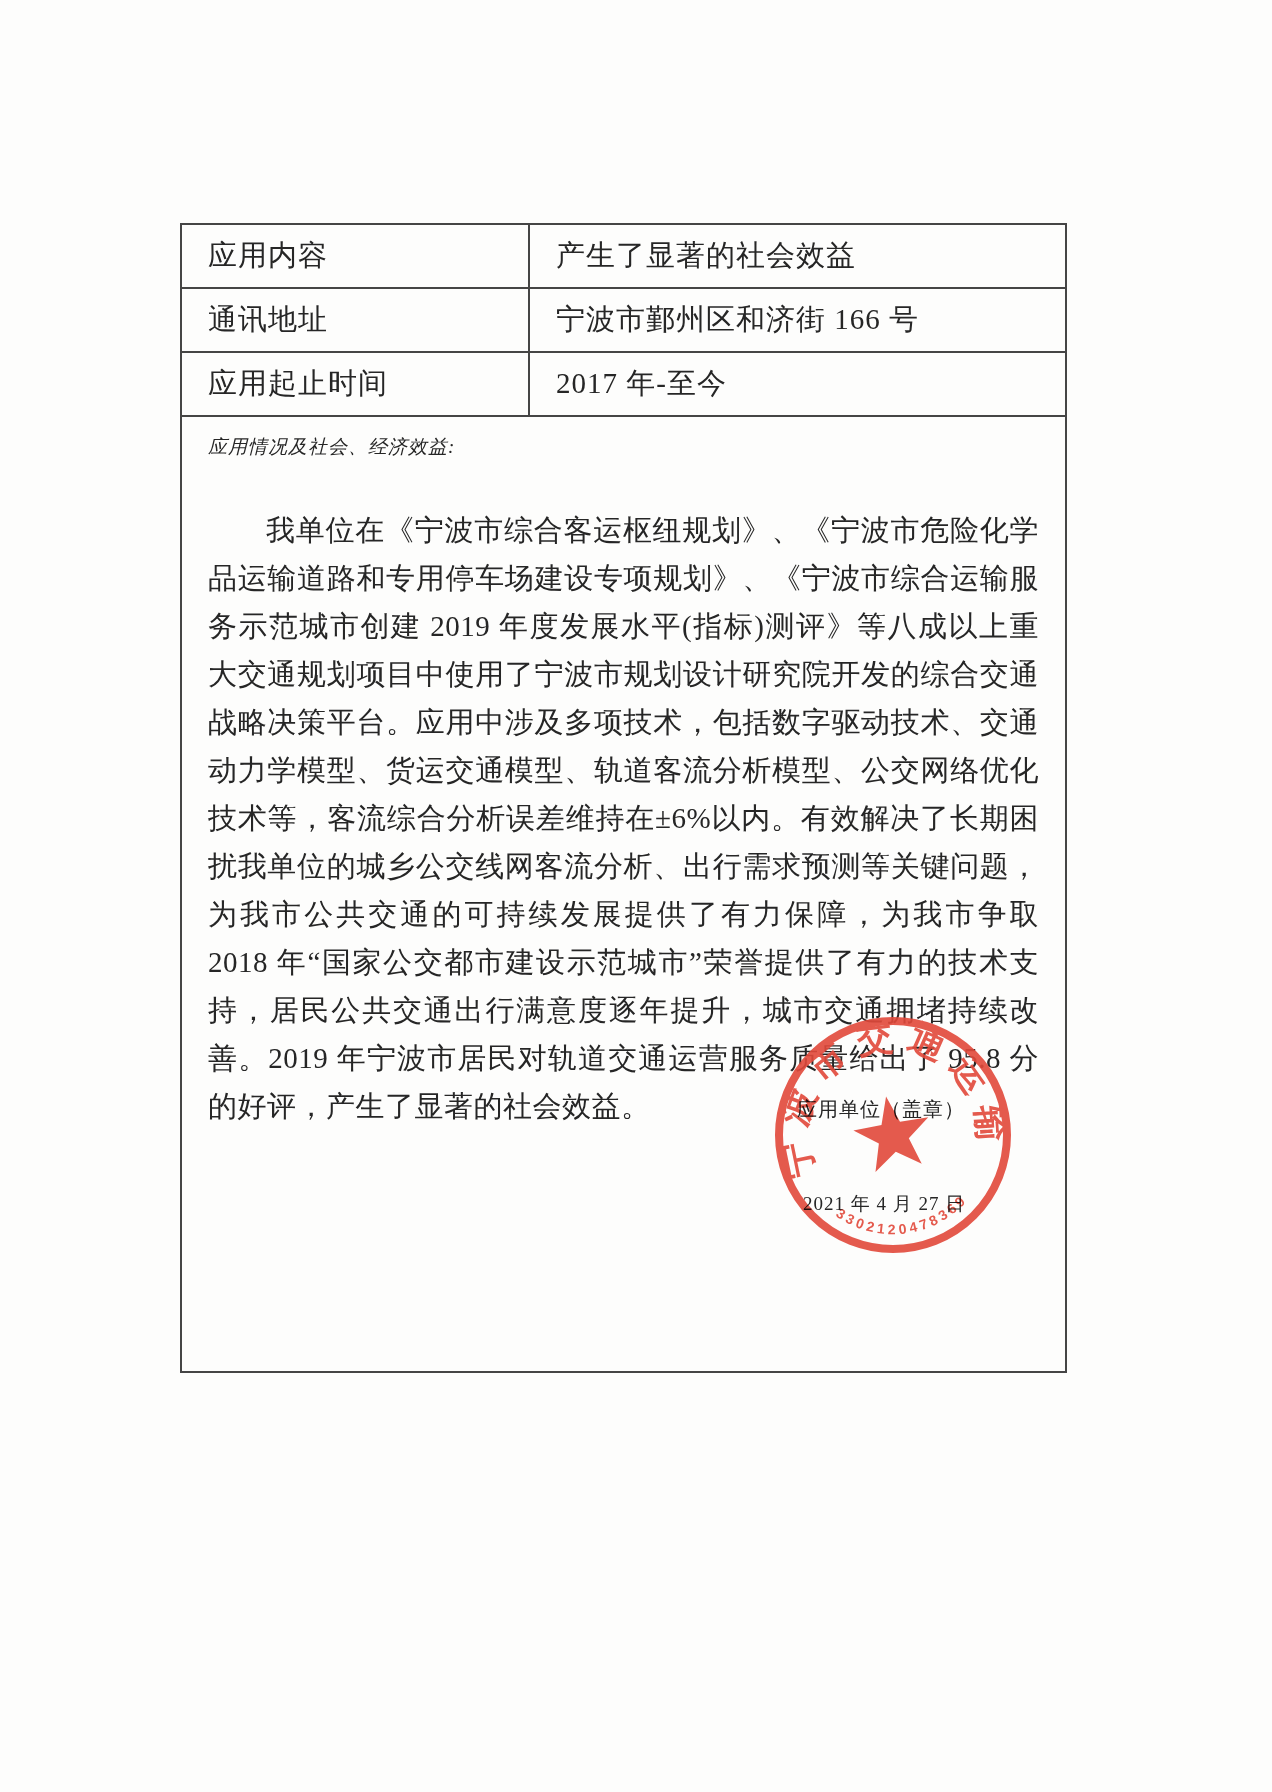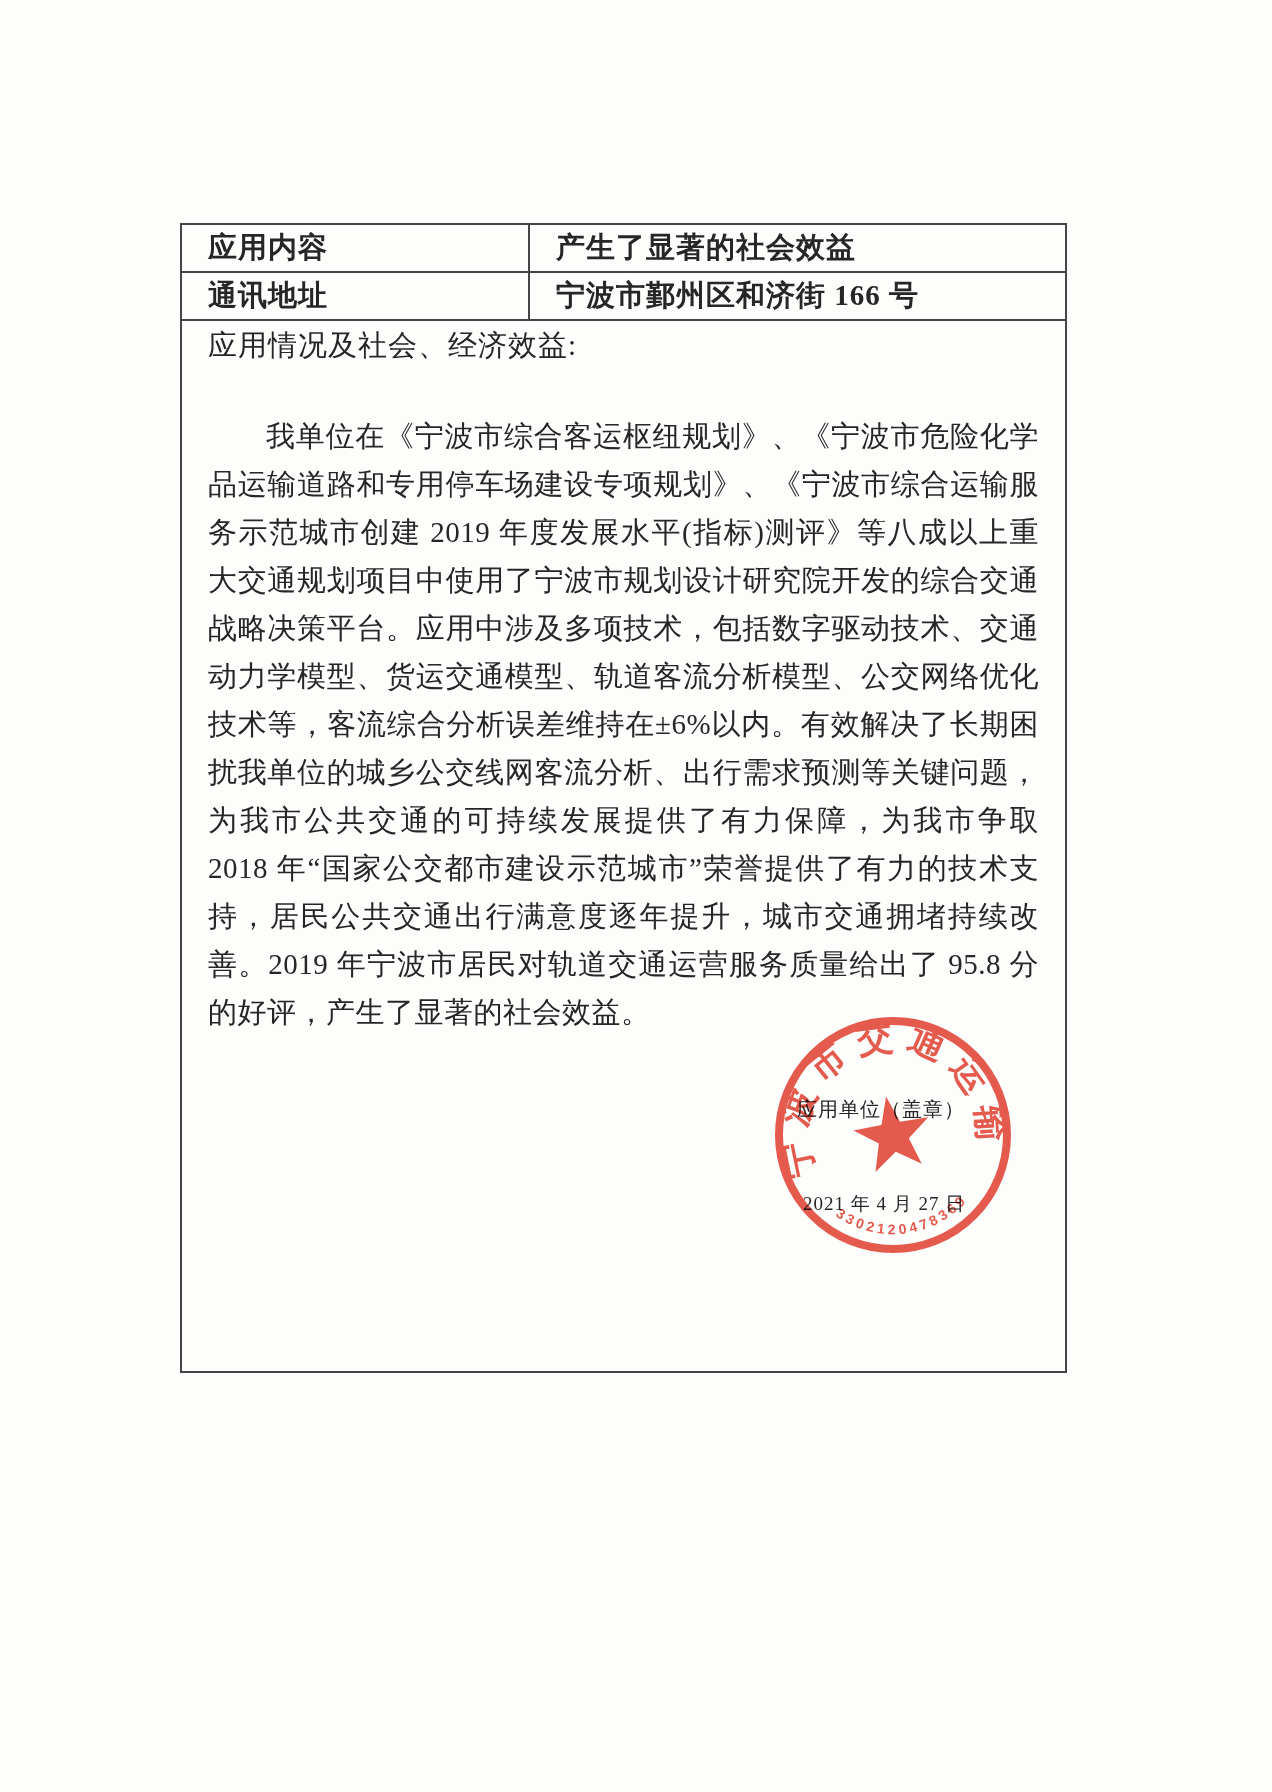--- a/index.html
+++ b/index.html
@@ -26,46 +26,46 @@
     position:absolute;
     left:180px; top:223px;
     width:887px; height:1150px;
     border:2px solid var(--border);
     box-sizing:border-box;
     background:transparent;
   }
   .info-row{
     display:grid;
     grid-template-columns:348px 1fr;
-    height:48px;
+    height:64px;
     border-bottom:2px solid var(--border);
     box-sizing:border-box;
-    font-weight:bold;
   }
   .label-cell,.value-cell{
     display:flex;
     align-items:center;
     padding-left:26px;
     font-size:29px;
     letter-spacing:1px;
     box-sizing:border-box;
     overflow:hidden;
     white-space:nowrap;
   }
   .label-cell{
     border-right:2px solid var(--border);
   }
   .big-cell{
     padding:0 26px;
     box-sizing:border-box;
   }
   .section-header{
-    margin-top:5px;
-    font-size:29px;
+    margin-top:17px;
+    font-size:19px;
     letter-spacing:1px;
+    font-style:italic;
   }
   .body-paragraph{
     margin:46px 0 0 0;
     font-size:29px;
     line-height:48px;
     text-align:justify;
     text-indent:58px;
     letter-spacing:0.5px;
   }
   
@@ -128,20 +128,24 @@
       <div class="label-cell">应用内容</div>
       <div class="value-cell">产生了显著的社会效益</div>
     </div>
 
 
     <div class="info-row">
       <div class="label-cell">通讯地址</div>
       <div class="value-cell">宁波市鄞州区和济街 166 号</div>
     </div>
 
+    <div class="info-row">
+      <div class="label-cell">应用起止时间</div>
+      <div class="value-cell">2017 年-至今</div>
+    </div>
   </div>
 
     <div class="big-cell">
       <div class="section-header">应用情况及社会、经济效益:</div>
       <p class="body-paragraph">我单位在《宁波市综合客运枢纽规划》、《宁波市危险化学品运输道路和专用停车场建设专项规划》、《宁波市综合运输服务示范城市创建 2019 年度发展水平(指标)测评》等八成以上重大交通规划项目中使用了宁波市规划设计研究院开发的综合交通战略决策平台。应用中涉及多项技术，包括数字驱动技术、交通动力学模型、货运交通模型、轨道客流分析模型、公交网络优化技术等，客流综合分析误差维持在±6%以内。有效解决了长期困扰我单位的城乡公交线网客流分析、出行需求预测等关键问题，为我市公共交通的可持续发展提供了有力保障，为我市争取 2018 年“国家公交都市建设示范城市”荣誉提供了有力的技术支持，居民公共交通出行满意度逐年提升，城市交通拥堵持续改善。2019 年宁波市居民对轨道交通运营服务质量给出了 95.8 分的好评，产生了显著的社会效益。</p>
     </div>
   </div>
 
   <svg class="seal" viewBox="0 0 258 262">
     <circle class="seal-ring" cx="129" cy="133" r="114"></circle>

